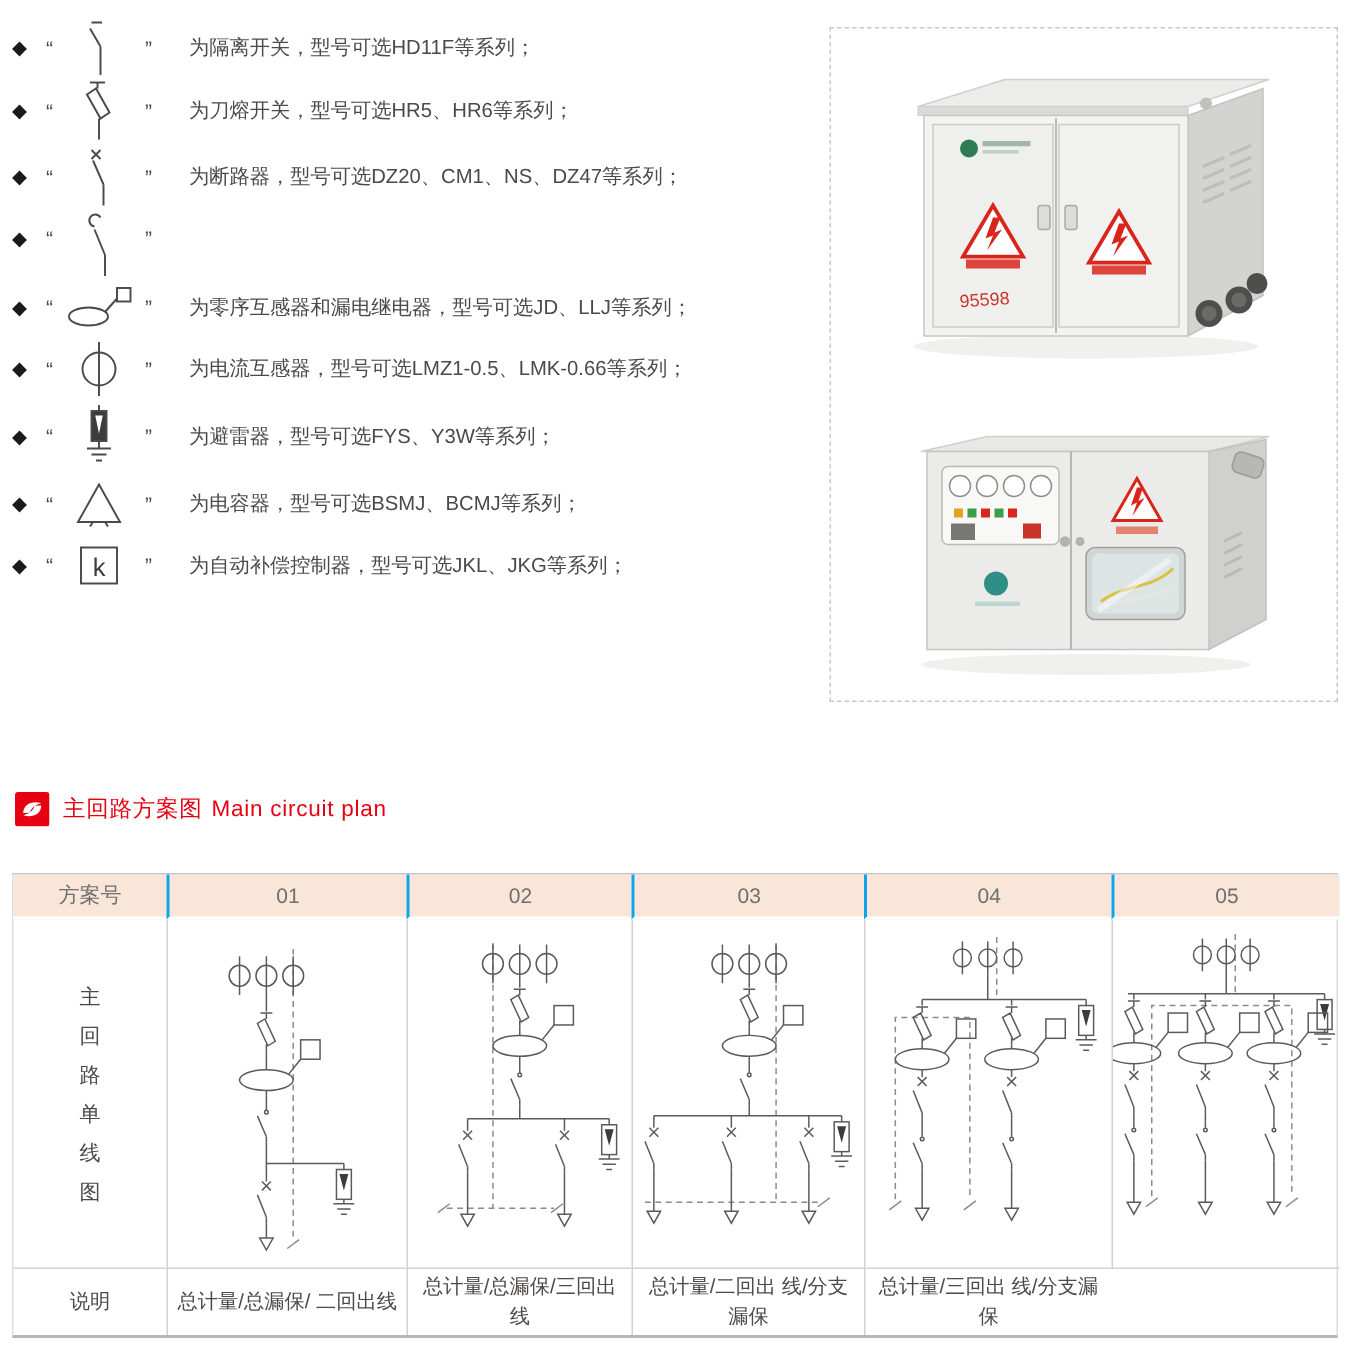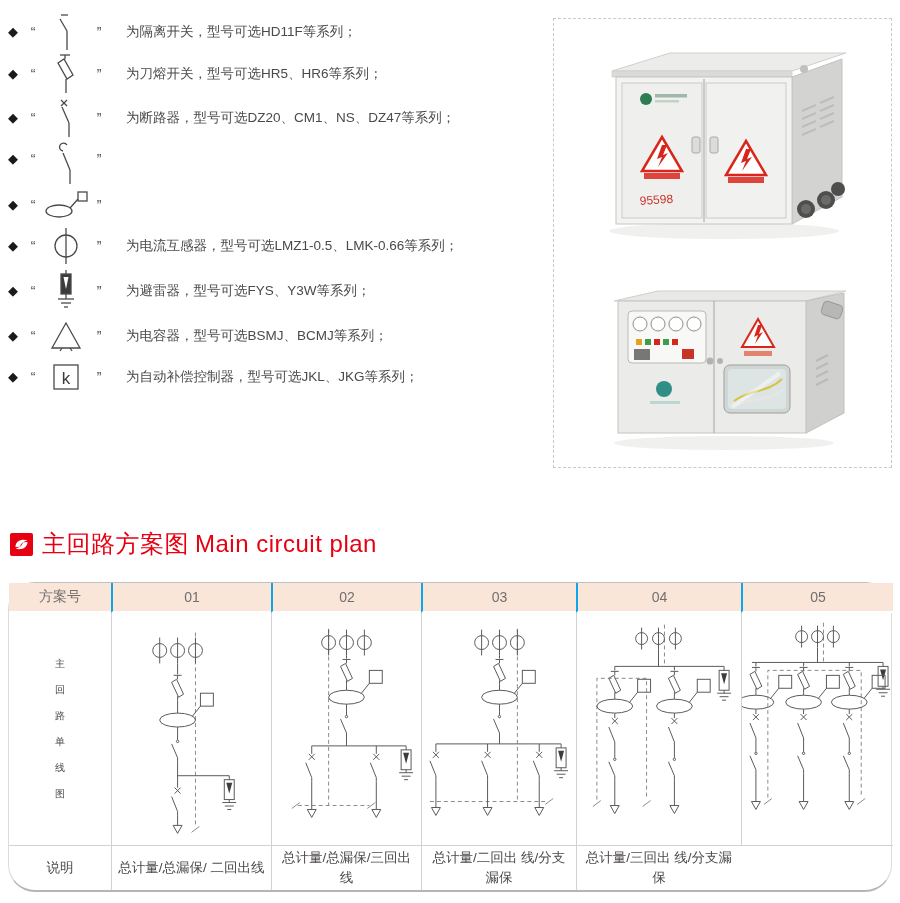--- a/index.html
+++ b/index.html
@@ -21,36 +21,36 @@
   .two-line .lg-text{line-height:2.55;}
   .lg-notes{margin-top:10px;font-size:13.5px;line-height:1.95;}
   .sym-stroke{stroke:#4a4a4a;stroke-width:1.3;fill:none;}
   
   .photo-panel{position:absolute;left:553px;top:18px;width:339px;height:450px;
     border:1px dashed #c9c9c9;box-sizing:border-box;background:#fff;}
   .photo-panel svg{display:block;}
   
   .sec-head{position:absolute;left:10px;top:528px;display:flex;align-items:center;}
   .sec-head .ic{width:23px;height:23px;margin-right:9px;flex:0 0 auto;}
-  .sec-title{font-size:24px;color:#e60012;letter-spacing:0.5px;}
+  .sec-title{font-size:15px;color:#e60012;letter-spacing:0.5px;}
   .sec-title .en{margin-left:6px;}
   
   .plan-table{position:absolute;left:8px;top:582px;width:884px;
     display:grid;grid-template-columns:102px 160px 150px 155px 165px 152px;
     grid-template-rows:30px 233px 44px;
     border-top:1px solid #c0c0c0;border-bottom:2px solid #b5b5b5;
-    border-left:1px solid #dcdcdc;border-right:1px solid #dcdcdc;box-sizing:border-box;border-radius:27px;}
+    border-left:1px solid #dcdcdc;border-right:1px solid #dcdcdc;box-sizing:border-box;}
   .pt-cell{box-sizing:border-box;display:flex;align-items:center;justify-content:center;}
   .pt-h{background:#fae5d9;color:#6f6f6f;font-size:14px;border-left:2px solid #0ea5e9;border-bottom:2px solid #fff;}
   .pt-h:first-child{border-left:none;}
   .pt-b{border-left:1px solid #d2d2d2;border-bottom:1px solid #d2d2d2;}
   .pt-b:nth-child(7){border-left:none;}
   .pt-d{border-left:1px solid #d2d2d2;font-size:13.5px;color:#4c4948;text-align:center;line-height:1.45;padding:2px 6px;}
   .pt-d:nth-child(13){border-left:none;text-align:center;}
-  .v-label{width:16px;word-break:break-all;line-height:26px;text-align:center;font-size:10px;color:#4c4948;}
+  .v-label{width:16px;word-break:break-all;line-height:26px;text-align:center;font-size:14px;color:#4c4948;}
   .diag{width:100%;height:100%;}
   .cir{stroke:#5a5a5a;stroke-width:1;fill:none;}
   .dash{stroke:#8a8a8a;stroke-width:1;fill:none;stroke-dasharray:4 3;}
 </style>
 </head>
 <body>
 
 <svg width="0" height="0" style="position:absolute">
   <defs>
     <g id="d-ct" stroke="#5a5a5a" stroke-width="1" fill="none">
@@ -175,20 +175,21 @@
     <span class="lg-sym">
       <svg width="48" height="32" viewBox="0 0 48 32">
           <g class="sym-stroke">
         <ellipse cx="17" cy="22" rx="13" ry="6"></ellipse>
             <line x1="28" y1="19" x2="36" y2="10"></line>
         <rect x="36" y="3" width="9" height="9"></rect>
           </g>
         </svg>
     </span>
     <span class="lg-quote">”</span>
+    <span class="lg-text">为零序互感器和漏电继电器，型号可选JD、LLJ等系列；</span>
   </div>
 
   <div class="lg-row tall">
     <span class="lg-bullet">◆</span>
     <span class="lg-quote">“</span>
     <span class="lg-sym">
       <svg width="30" height="44" viewBox="0 0 30 44">
           <g class="sym-stroke">
         <circle cx="15" cy="22" r="11"></circle>
             <line x1="15" y1="4" x2="15" y2="40"></line>

